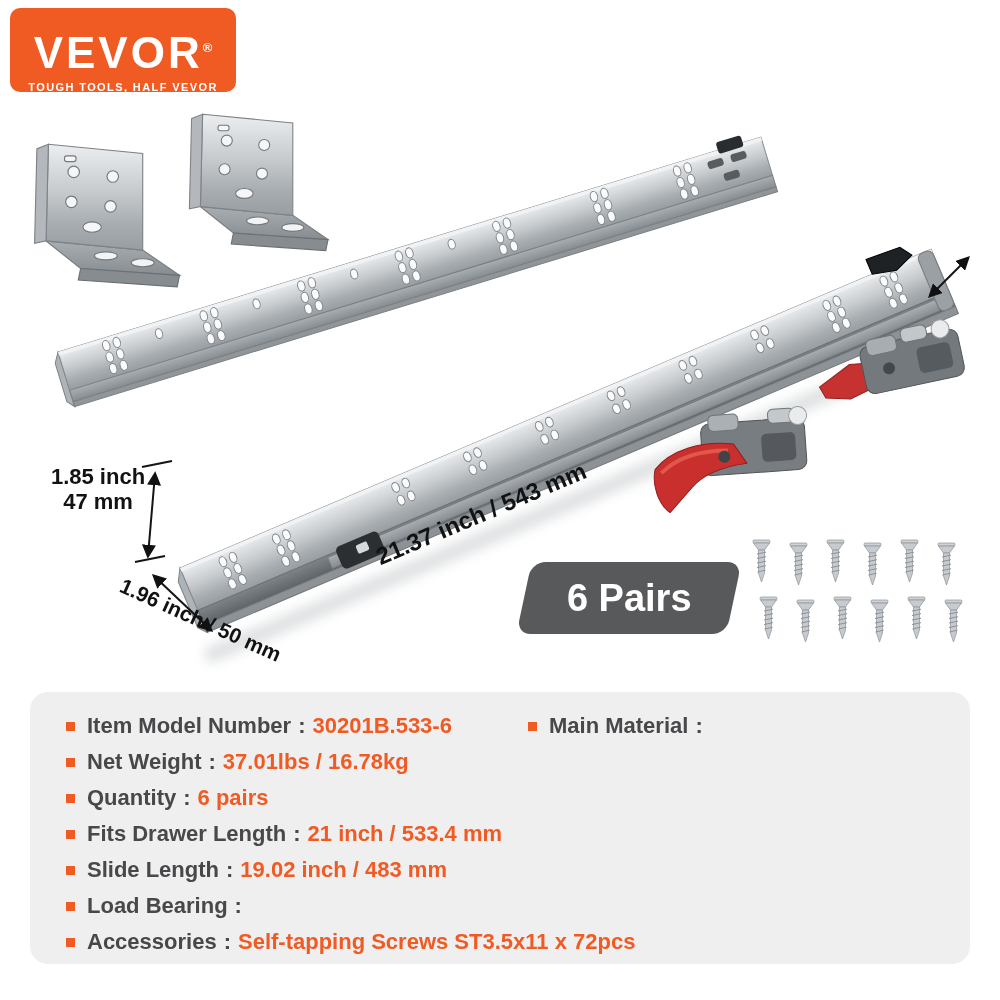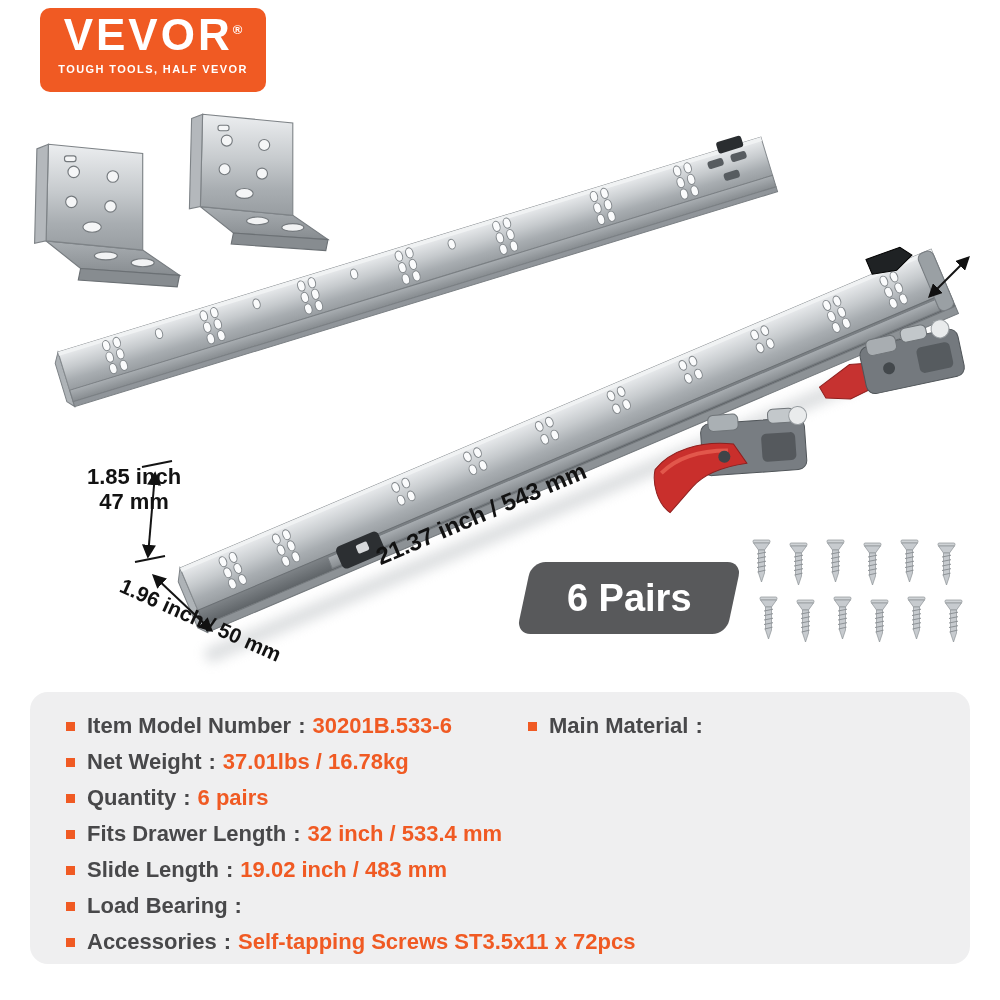--- a/index.html
+++ b/index.html
@@ -2,30 +2,30 @@
 <html><head>
 <meta charset="utf-8">
 <style>
   * { margin:0; padding:0; box-sizing:border-box; }
   html,body { width:1000px; height:1000px; background:#fff;
     font-family:"Liberation Sans","DejaVu Sans",sans-serif; }
   .stage { position:relative; width:1000px; height:1000px; background:#fff; overflow:hidden; }
 
   
   .logo { position:absolute; left:10px; top:8px; width:226px; height:84px;
-    background:#F05A23; border-radius:10px; color:#fff; text-align:center; padding-top:5px;margin-left:30px; }
+    background:#F05A23; border-radius:10px; color:#fff; text-align:center; padding-top:23px; }
   .logo-name { font-size:44px; font-weight:bold; letter-spacing:3px; line-height:1; }
   .logo-name sup { font-size:13px; vertical-align:super; letter-spacing:0; }
   .logo-tagline { font-size:11px; font-weight:bold; letter-spacing:1.4px; margin-top:6px; }
 
   .art { position:absolute; left:0; top:0; }
 
   
   .dim { position:absolute; color:#121212; font-weight:bold; }
-  .dim-height { left:44px; top:464px; width:108px; font-size:22px; text-align:center; line-height:1.15;margin-left:36px; }
+  .dim-height { left:44px; top:464px; width:108px; font-size:22px; text-align:center; line-height:1.15; }
   .dim-depth { left:126px; top:574px; font-size:21px; transform:rotate(24deg);
     transform-origin:left top; white-space:nowrap; }
   .dim-length { left:372px; top:545px; font-size:24px; transform:rotate(-23deg);
     transform-origin:left top; white-space:nowrap; }
 
   
   .badge { position:absolute; left:524px; top:562px; width:210px; height:72px;
     background:#58595B; border-radius:14px; transform:skewX(-12deg);
     display:flex; align-items:center; justify-content:center; }
   .badge span { transform:skewX(12deg); color:#fff; font-size:38px; font-weight:bold; }
@@ -261,21 +261,21 @@
         <span class="spec-sep">:</span>
         <span class="spec-value">6 pairs</span>
       </div>
     </div>
 
     <div class="spec-row">
       <div class="spec-item">
         <span class="bullet"></span>
         <span class="spec-label">Fits Drawer Length</span>
         <span class="spec-sep">:</span>
-        <span class="spec-value">32 inch / 533.4 mm</span>
+        <span class="spec-value">21 inch / 533.4 mm</span>
       </div>
     </div>
 
     <div class="spec-row">
       <div class="spec-item">
         <span class="bullet"></span>
         <span class="spec-label">Slide Length</span>
         <span class="spec-sep">:</span>
         <span class="spec-value">19.02 inch / 483 mm</span>
       </div>

